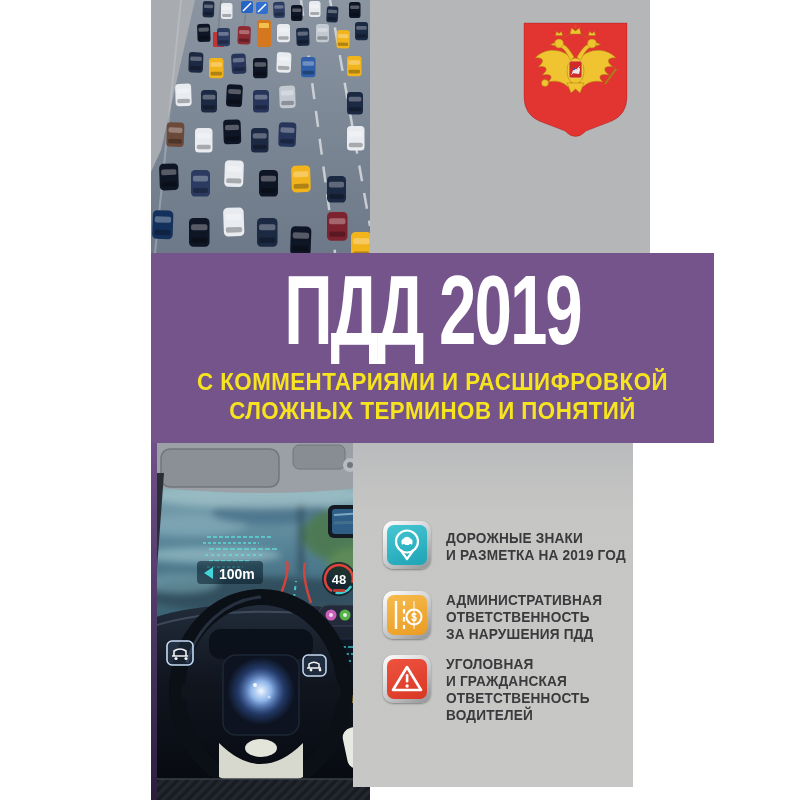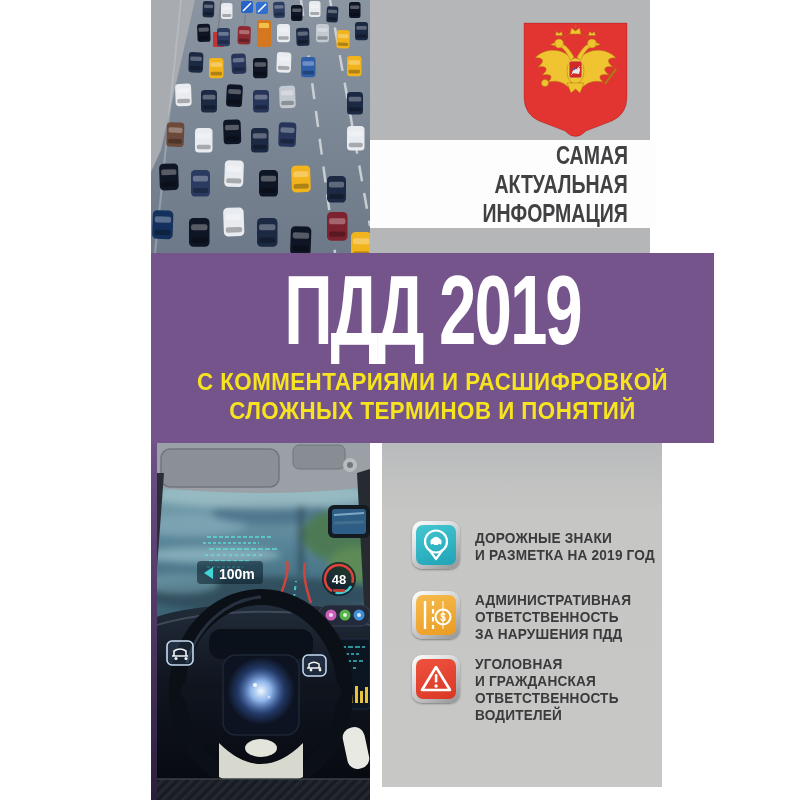--- a/index.html
+++ b/index.html
@@ -22,21 +22,21 @@
   .band-title{position:absolute;left:0;top:8px;width:100%;text-align:center;font-weight:bold;
         font-size:99px;line-height:97px;color:#ffffff;letter-spacing:-3px;
         transform:scaleX(.68);white-space:nowrap;}
   .band-sub{position:absolute;left:0;top:114px;width:100%;text-align:center;font-weight:bold;
         font-size:24px;line-height:29px;color:#f6e41f;letter-spacing:.5px;
         transform:scaleX(.93);}
   .band-sub div{white-space:nowrap;}
 
   
   .bottom-photo{position:absolute;left:151px;top:443px;width:219px;height:357px;}
-  .features-panel{position:absolute;left:382px;top:443px;width:280px;height:344px;
+  .features-panel{position:absolute;left:353px;top:443px;width:280px;height:344px;
         background:linear-gradient(180deg,#b9babc 0px,#c6c7c4 70px,#c7c8c5 100%);}
   .feature{position:absolute;left:30px;display:flex;gap:15px;}
   .f1{top:78px}.f2{top:148px}.f3{top:212px}
   .ficon{width:48px;height:48px;border-radius:10px;flex:0 0 48px;position:relative;
         background:linear-gradient(145deg,#ffffff 0%,#d9dadc 40%,#909294 100%);
         box-shadow:0 1px 2px rgba(0,0,0,.35);}
   .ficon .inner{position:absolute;inset:4px;border-radius:7px;}
   .inner.teal{background:linear-gradient(160deg,#46c6d2,#1fa4b6);}
   .inner.orange{background:linear-gradient(160deg,#f6bb4d,#ea9c22);}
   .inner.red{background:linear-gradient(160deg,#ee5340,#d93723);}
@@ -125,25 +125,20 @@
       <use href="#car" fill="#e8ebef" transform="translate(72,208) scale(2.05) rotate(-2)"></use>
       <use href="#car" fill="#1c2942" transform="translate(106,218) scale(2.05)"></use>
       <use href="#car" fill="#0e1524" transform="translate(140,226) scale(2.05) rotate(2)"></use>
       <use href="#car" fill="#7d2330" transform="translate(176,212) scale(2.05)"></use>
       <use href="#car" fill="#f2b41c" transform="translate(200,232) scale(2.05)"></use>
     </svg>
   </div>
 
   <div class="top-gray"></div>
 
-  <div class="info-banner">
-    <div class="line">САМАЯ</div>
-    <div class="line">АКТУАЛЬНАЯ</div>
-    <div class="line">ИНФОРМАЦИЯ</div>
-  </div>
 
   <div class="emblem">
     <svg width="107" height="121" viewBox="0 0 107 121">
       <path d="M2,2 H105 V76 Q105,93 90,100 L64,110 Q53.5,121 43,110 L17,100 Q2,93 2,76 Z" fill="#e23430" stroke="rgba(120,0,0,.25)" stroke-width="1"></path>
       <g fill="#f0c331" stroke="#a87f10" stroke-width=".5">
         <path d="M50,38 C41,27 23,26 13,37 C22,36 23,41 16,46 C25,44 27,49 20,54 C29,52 32,56 26,61 C35,59 41,61 46,66 L52,57 Z"></path>
         <path d="M57,38 C66,27 84,26 94,37 C85,36 84,41 91,46 C82,44 80,49 87,54 C78,52 75,56 81,61 C72,59 66,61 61,66 L55,57 Z"></path>
         <path d="M49,40 C45,33 43,28 38,26 L36,22 L41,23 C46,26 49,31 52,36 Z"></path>
         <path d="M58,40 C62,33 64,28 69,26 L71,22 L66,23 C61,26 58,31 55,36 Z"></path>
         <circle cx="37" cy="22.5" r="4.5"></circle>

